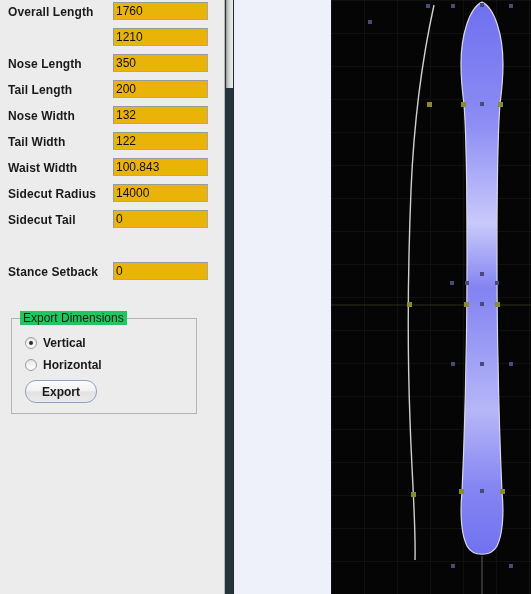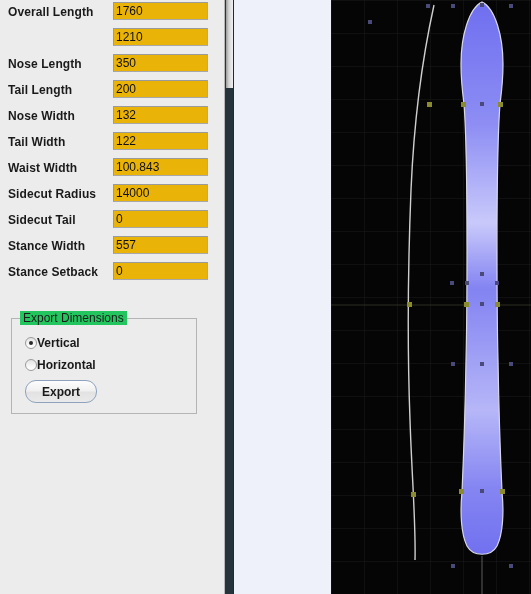--- a/index.html
+++ b/index.html
@@ -86,21 +86,21 @@
     font-size: 12px;
     font-weight: normal;
     color: #1a1a1a;
   }
   .radio-row {
     position: absolute;
     left: 25px;
     height: 18px;
     display: flex;
     align-items: center;
-    gap: 0;
+    gap: 6px;
   }
   .radio-mark {
     width: 12px;
     height: 12px;
     border-radius: 50%;
     box-sizing: border-box;
     border: 1px solid #9b9b9b;
     background: linear-gradient(180deg, #e3e3e3 0%, #f7f7f7 60%, #ffffff 100%);
     position: relative;
     flex: 0 0 auto;
@@ -224,24 +224,20 @@
     <div class="param-row" style="top:182px">
       <span class="param-label">Sidecut Radius</span>
       <input class="param-input" type="text" value="14000" style="">
     </div>
 
     <div class="param-row" style="top:208px">
       <span class="param-label">Sidecut Tail</span>
       <input class="param-input" type="text" value="0" style="">
     </div>
 
-    <div class="param-row" style="top:234px">
-      <span class="param-label">Stance Width</span>
-      <input class="param-input" type="text" value="557" style="">
-    </div>
 
     <div class="param-row" style="top:260px">
       <span class="param-label">Stance Setback</span>
       <input class="param-input" type="text" value="0" style="">
     </div>
 
     <div id="export-group"></div>
     <div id="export-group-title">Export Dimensions</div>
 
     <div class="radio-row" style="top:334px">

